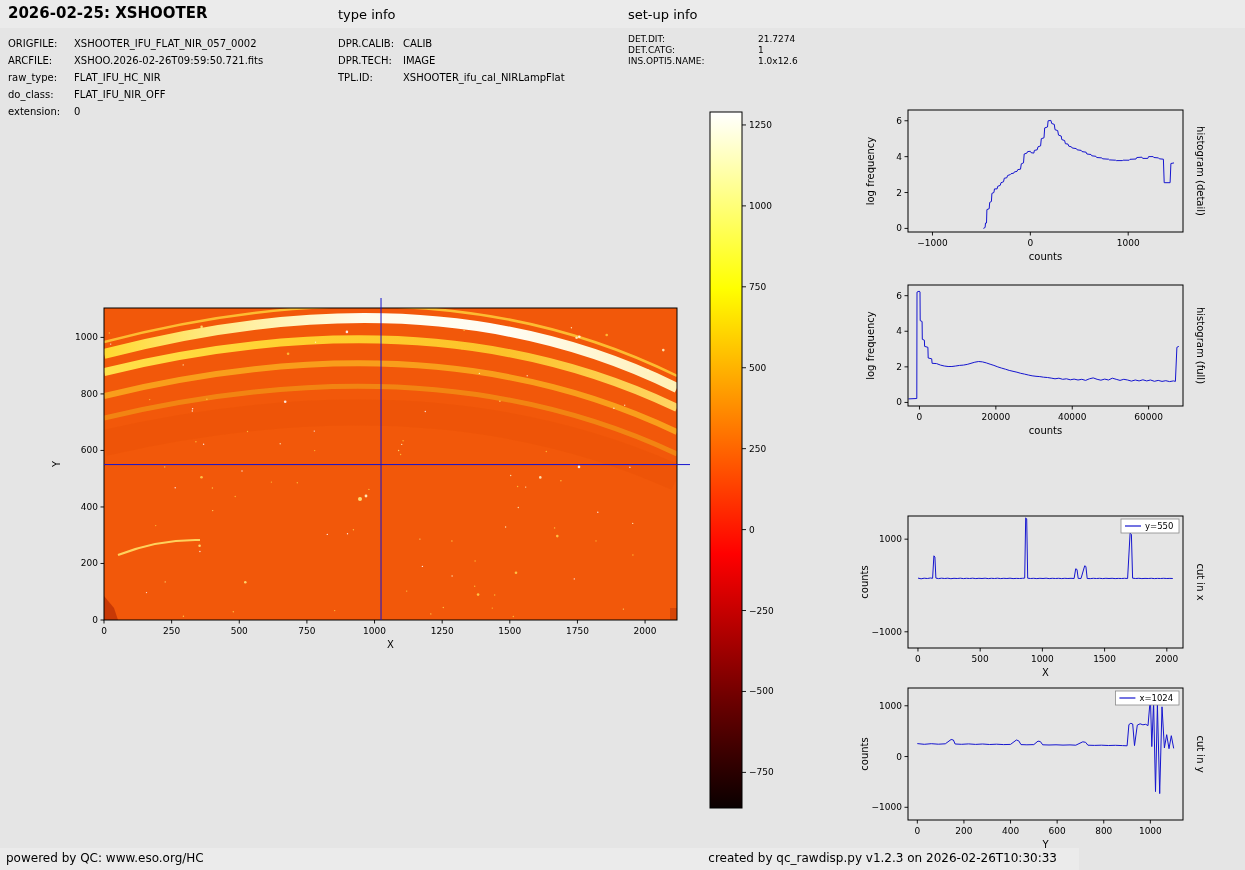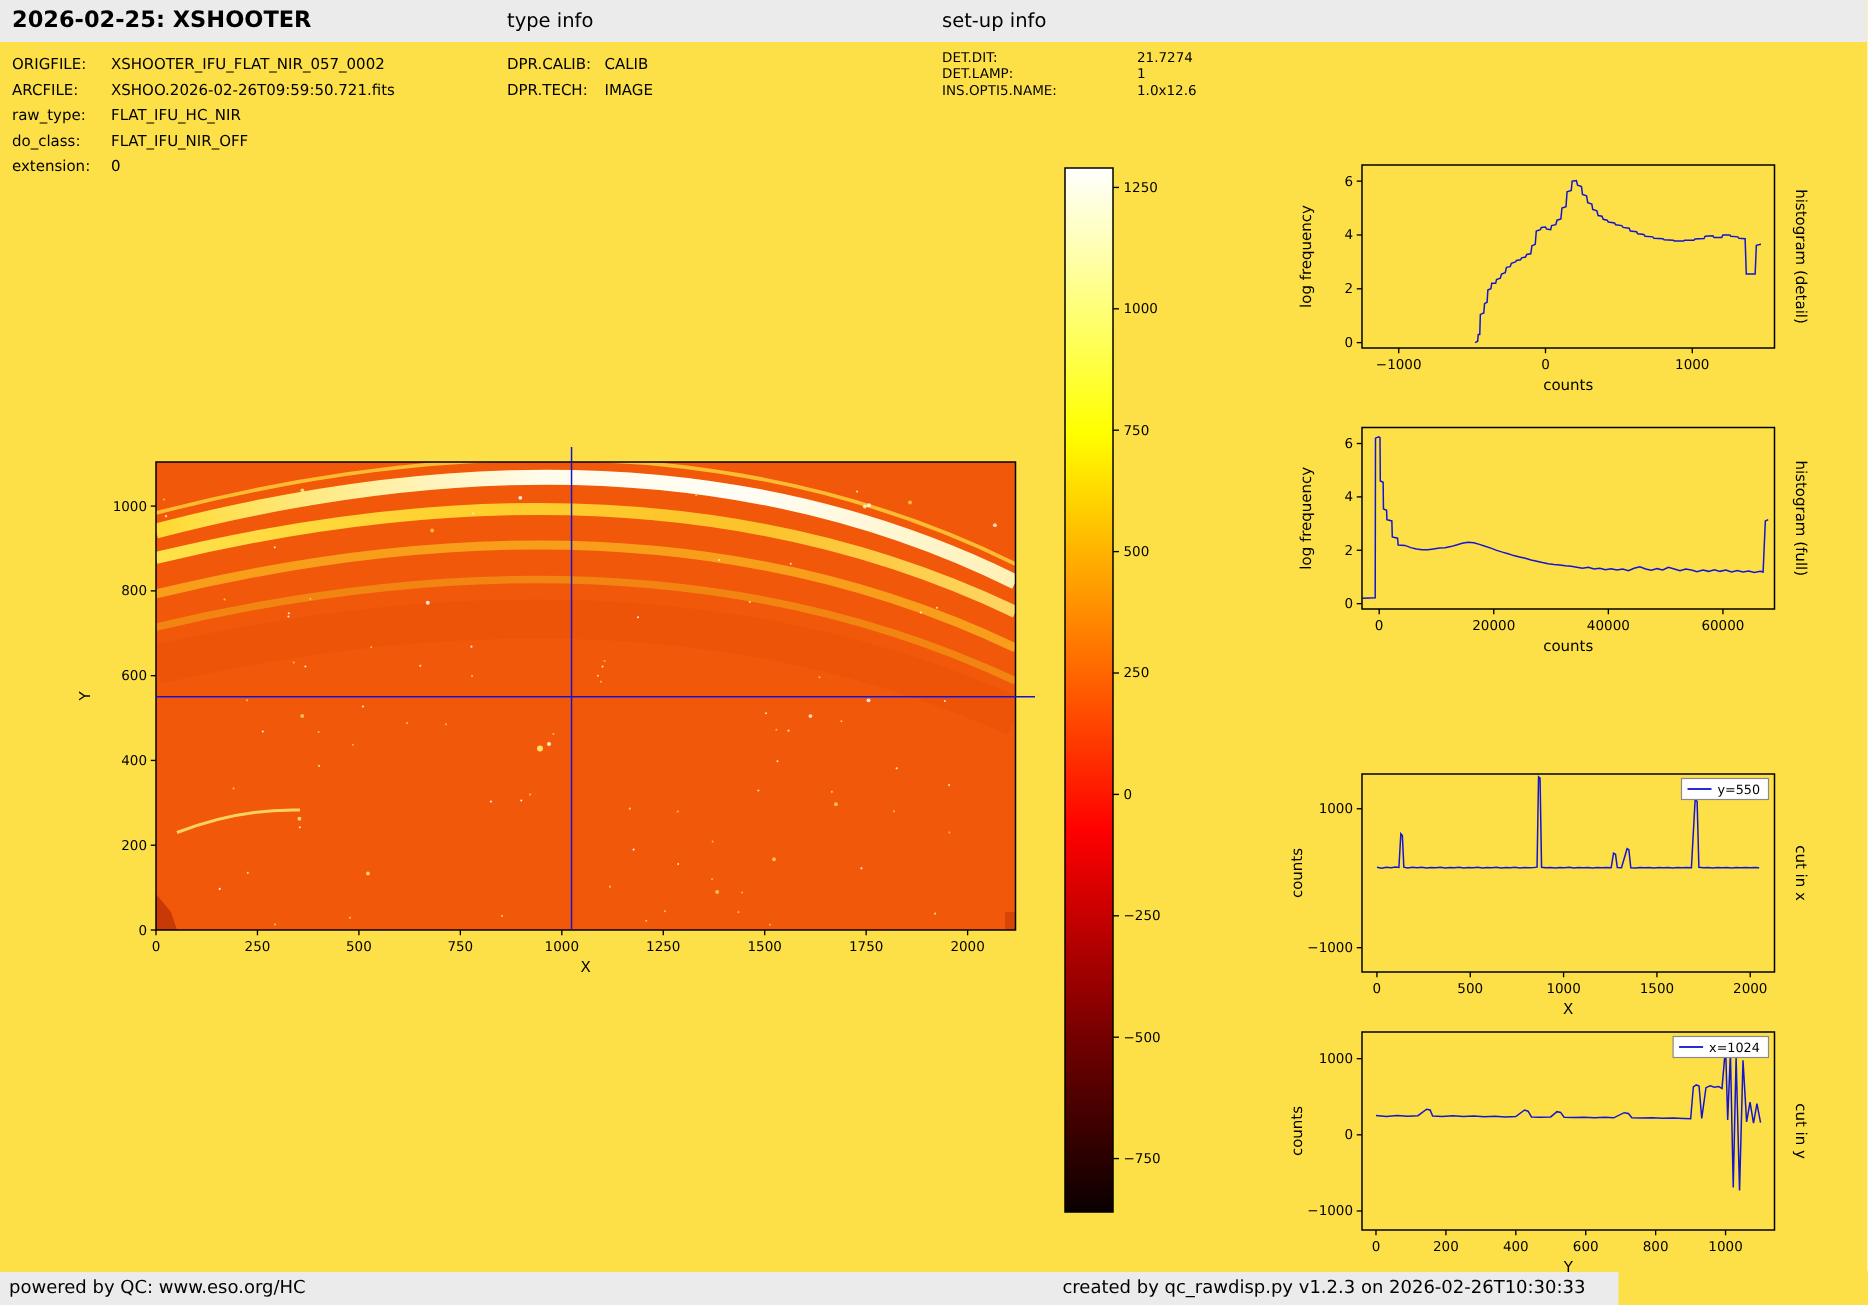--- a/index.html
+++ b/index.html
@@ -1,18 +1,18 @@
 <!DOCTYPE html>
 <html><head>
 <meta charset="utf-8">
 <style>
   *{margin:0;padding:0;box-sizing:border-box}
   html,body{background:#fff}
   body{width:1245px;height:870px;font-family:"DejaVu Sans","Liberation Sans",sans-serif;color:#000;position:relative;overflow:hidden}
-  .page{position:relative;width:1245px;height:870px;background:#fde047;overflow:hidden}
+  .page{position:relative;width:1245px;height:870px;background:#e5e5e5;overflow:hidden}
   .topbar{position:absolute;left:0;top:0;width:1245px;height:28px;background:#ebebeb}
   .title{position:absolute;left:8px;top:4px;font-size:15px;font-weight:bold;white-space:nowrap}
   .bar-label{position:absolute;top:7px;font-size:13px;white-space:nowrap}
   .pos-type{left:338px}
   .pos-setup{left:628px}
   .meta-col{position:absolute;font-size:10px}
   .mrow{display:flex;line-height:17px;white-space:nowrap}
   .mlabel{flex:none}
   #col1{left:8px;top:35px}
   #col1 .mlabel{width:66px}
@@ -62,28 +62,32 @@
     </div>
   <div id="col2" class="meta-col">
       <div class="mrow">
         <span class="mlabel">DPR.CALIB:</span>
         <span class="mval">CALIB</span>
       </div>
       <div class="mrow">
         <span class="mlabel">DPR.TECH:</span>
         <span class="mval">IMAGE</span>
       </div>
+      <div class="mrow">
+        <span class="mlabel">TPL.ID:</span>
+        <span class="mval">XSHOOTER_ifu_cal_NIRLampFlat</span>
+      </div>
     </div>
   <div id="col3" class="meta-col">
       <div class="mrow">
         <span class="mlabel">DET.DIT:</span>
         <span class="mval">21.7274</span>
       </div>
       <div class="mrow">
-        <span class="mlabel">DET.LAMP:</span>
+        <span class="mlabel">DET.CATG:</span>
         <span class="mval">1</span>
       </div>
       <div class="mrow">
         <span class="mlabel">INS.OPTI5.NAME:</span>
         <span class="mval">1.0x12.6</span>
       </div>
     </div>
 
   <svg id="fig" width="1245" height="870">
     <defs>

